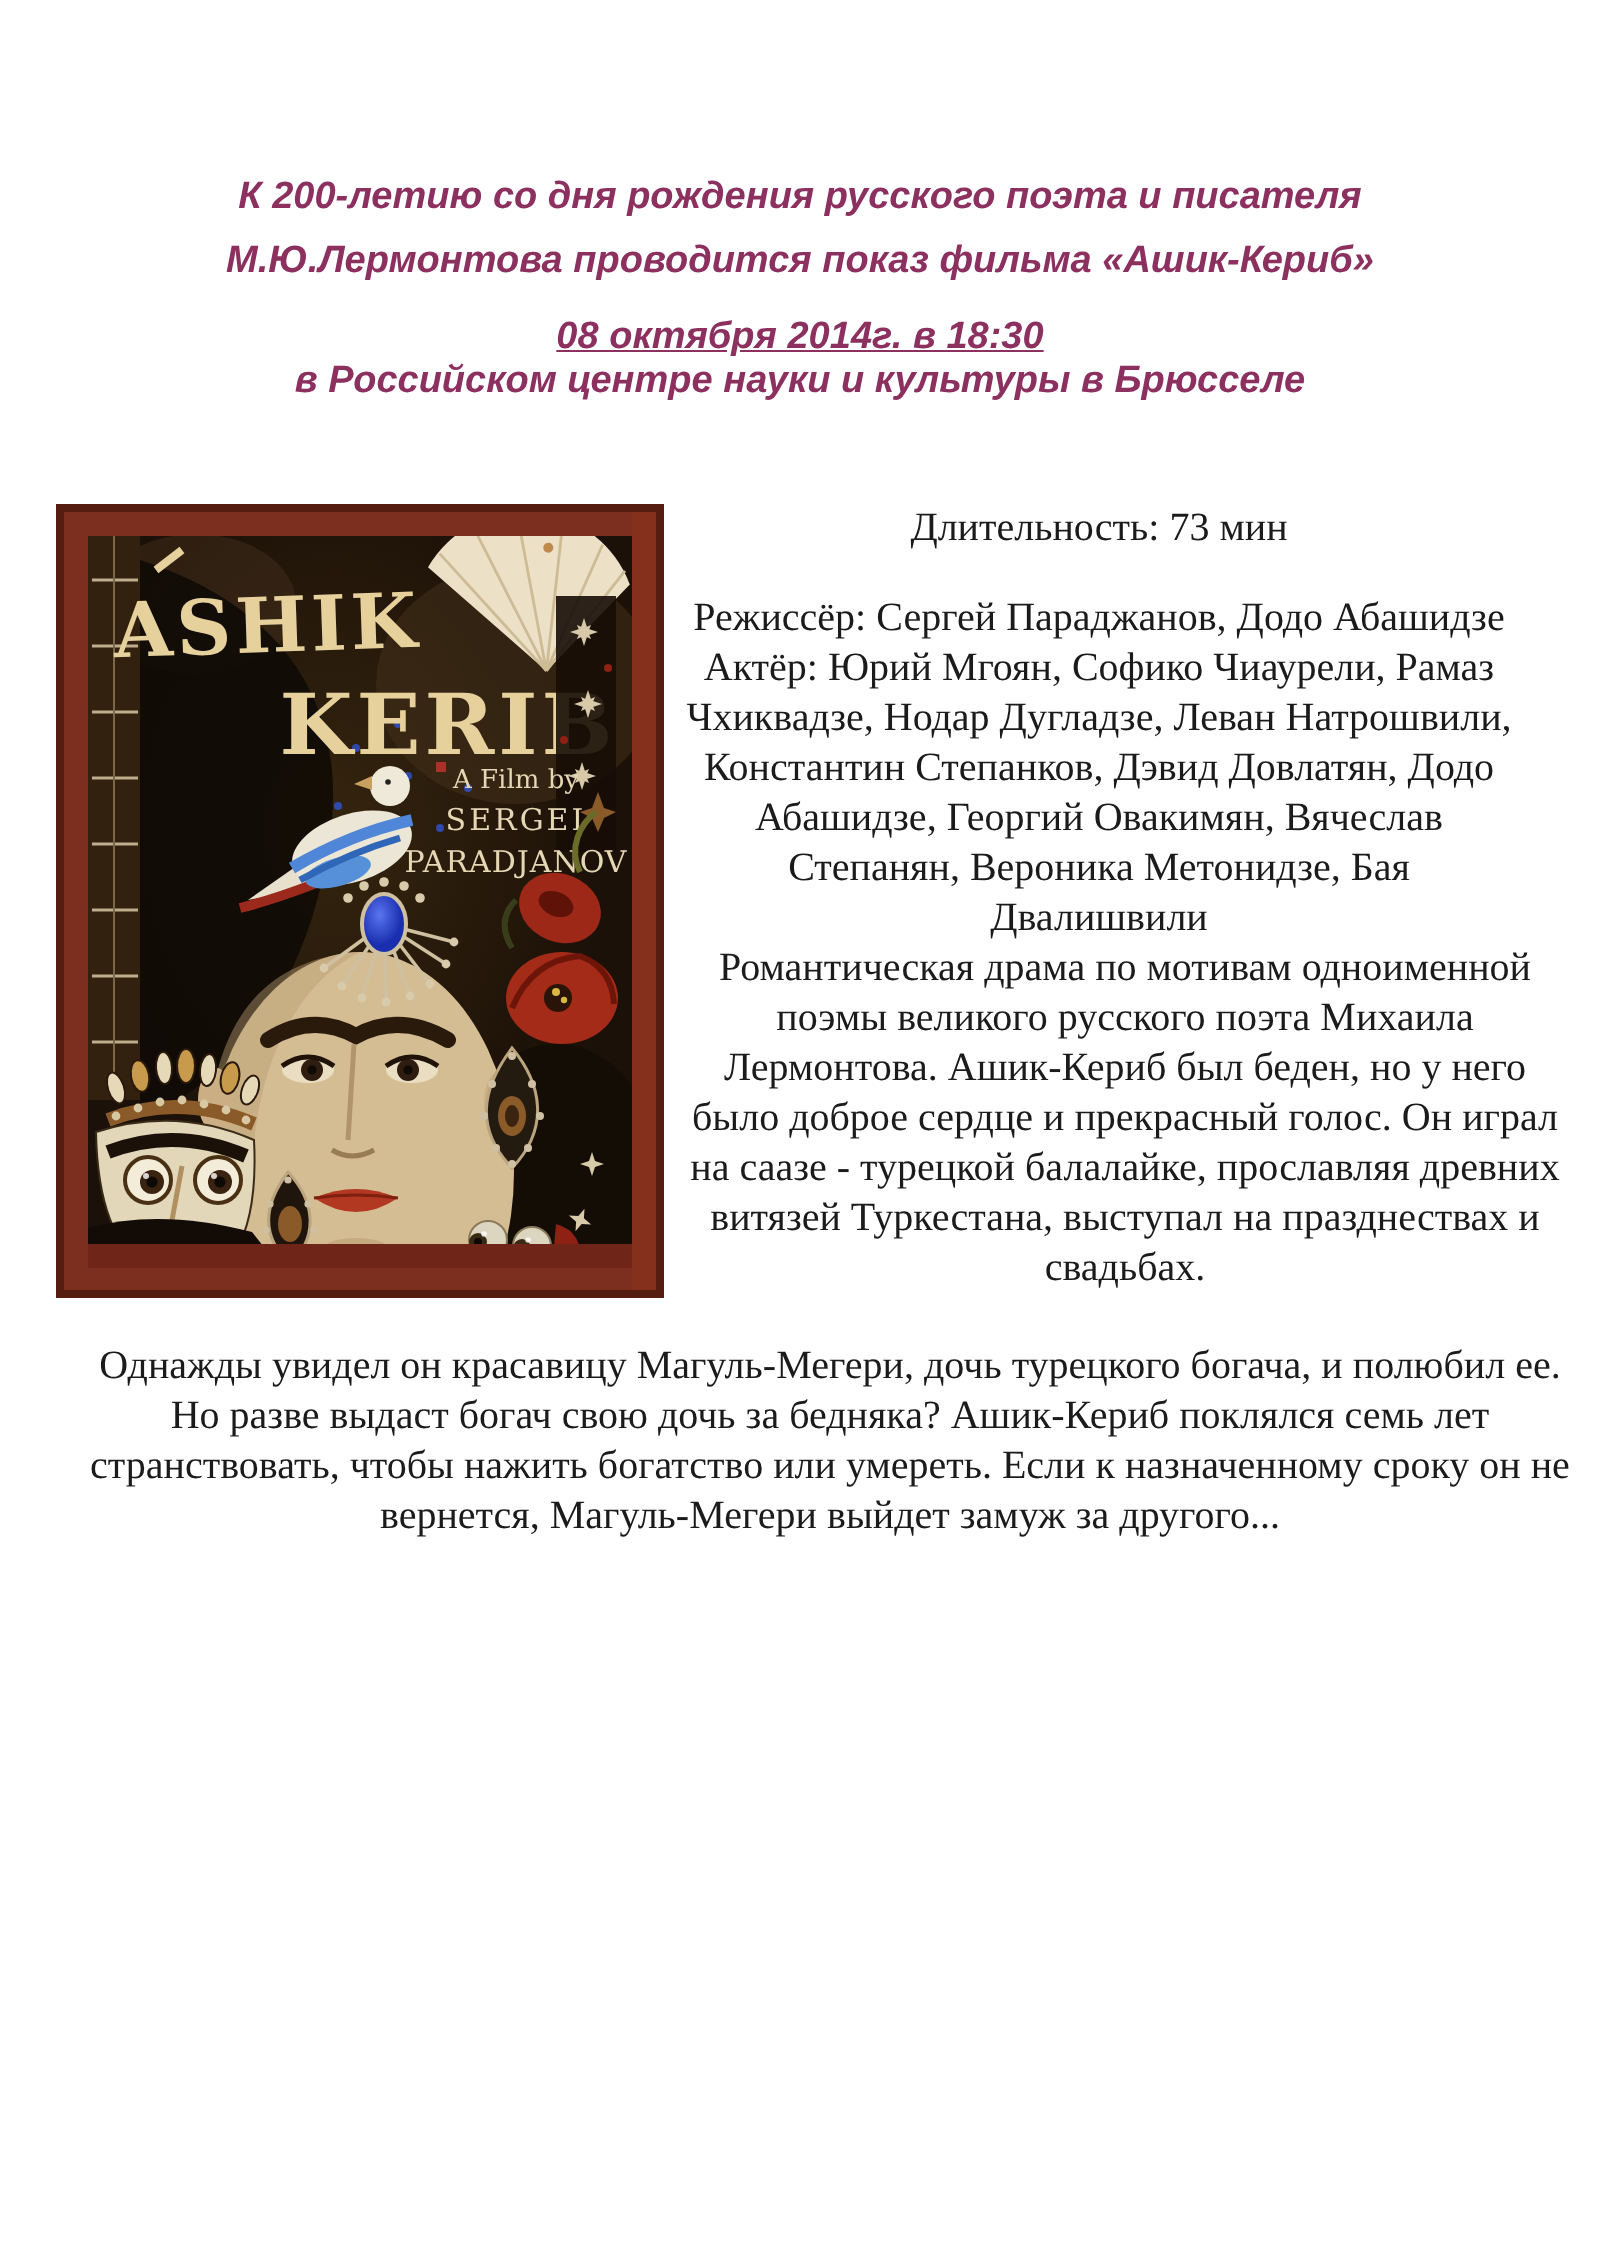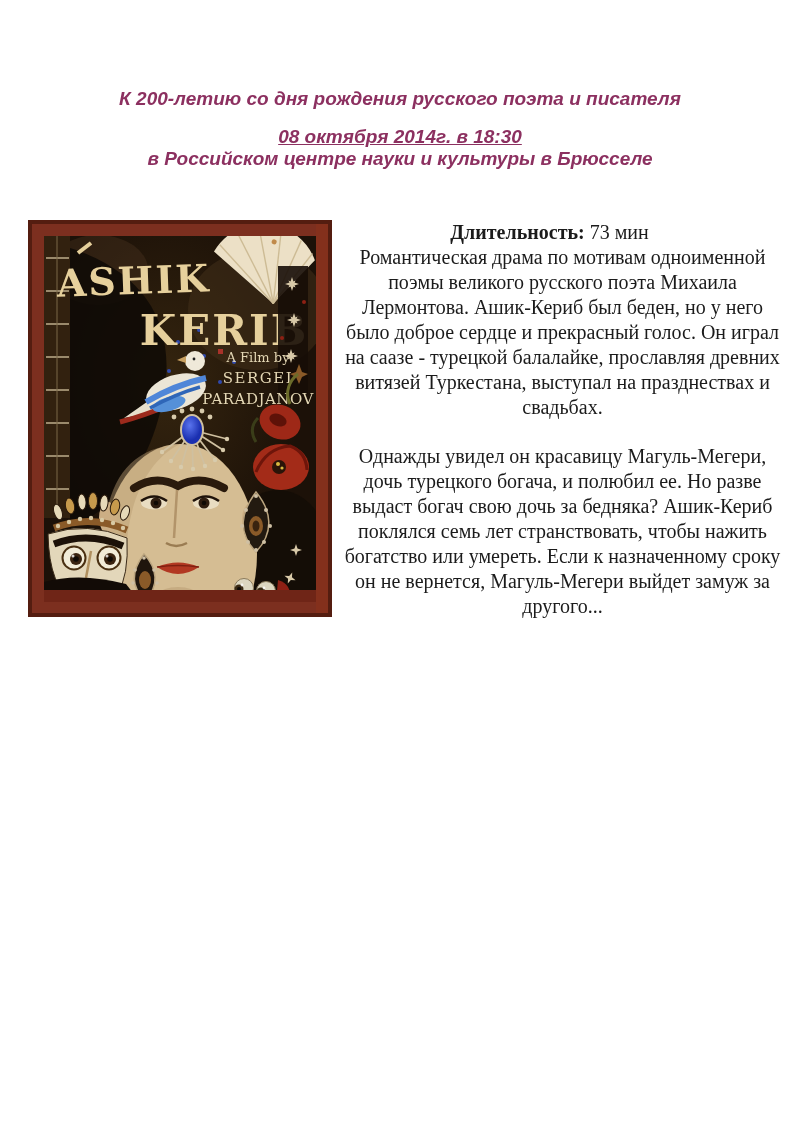--- a/index.html
+++ b/index.html
@@ -41,29 +41,30 @@
   }
   .poster svg { display:block; }
   .details { padding:0 26px; }
   .gap-top { margin-top:20px !important; }
   .para2 { margin-top:24px !important;font-family:Liberation Serif, serif; }
   .subtitles {
     clear:both;
     text-align:left;
     margin:44px 0 0 70px !important;
   }
-  b { font-weight:bold; }
+  b { font-weight:normal; }
 </style>
 </head>
 <body>
 
 <div class="page">
 
   <div class="announce">
     <p class="h-line">К 200-летию со дня рождения русского поэта и писателя</p>
+    <p class="h-line">М.Ю.Лермонтова проводится показ фильма «Ашик-Кериб»</p>
     <p class="h-block u">08 октября 2014г. в 18:30</p>
     <p>в Российском центре науки и культуры в Брюсселе</p>
   </div>
 
   <section class="content">
 
     <div class="poster">
       <svg width="304" height="397" viewBox="0 0 304 397" xmlns="http://www.w3.org/2000/svg">
         <defs>
           <clipPath id="inner">
@@ -318,20 +319,22 @@
             <path d="M250,360 q14,4 12,20 l-14,2 Z" fill="#8e2014"></path>
           </g>
 
           <rect x="16" y="370" width="272" height="12" fill="#6f2517"></rect>
         </g>
       </svg>
     </div>
 
     <div class="details">
       <p class="line"><b>Длительность:</b> <span>73 мин</span></p>
+      <p class="line gap-top"><b>Режиссёр:</b> <span>Сергей Параджанов, Додо Абашидзе</span></p>
+      <p class="line"><b>Актёр:</b> <span>Юрий Мгоян, Софико Чиаурели, Рамаз Чхиквадзе, Нодар Дугладзе, Леван Натрошвили, Константин Степанков, Дэвид Довлатян, Додо Абашидзе, Георгий Овакимян, Вячеслав Степанян, Вероника Метонидзе, Бая Двалишвили</span></p>
     </div>
 
     <div class="description">
       <p>Романтическая драма по мотивам одноименной поэмы великого русского поэта Михаила Лермонтова. Ашик-Кериб был беден, но у него было доброе сердце и прекрасный голос. Он играл на саазе - турецкой балалайке, прославляя древних витязей Туркестана, выступал на празднествах и свадьбах.</p>
       <p class="para2">Однажды увидел он красавицу Магуль-Мегери, дочь турецкого богача, и полюбил ее. Но разве выдаст богач свою дочь за бедняка? Ашик-Кериб поклялся семь лет странствовать, чтобы нажить богатство или умереть. Если к назначенному сроку он не вернется, Магуль-Мегери выйдет замуж за другого...</p>
     </div>
 
 
   </section>
 </div>

